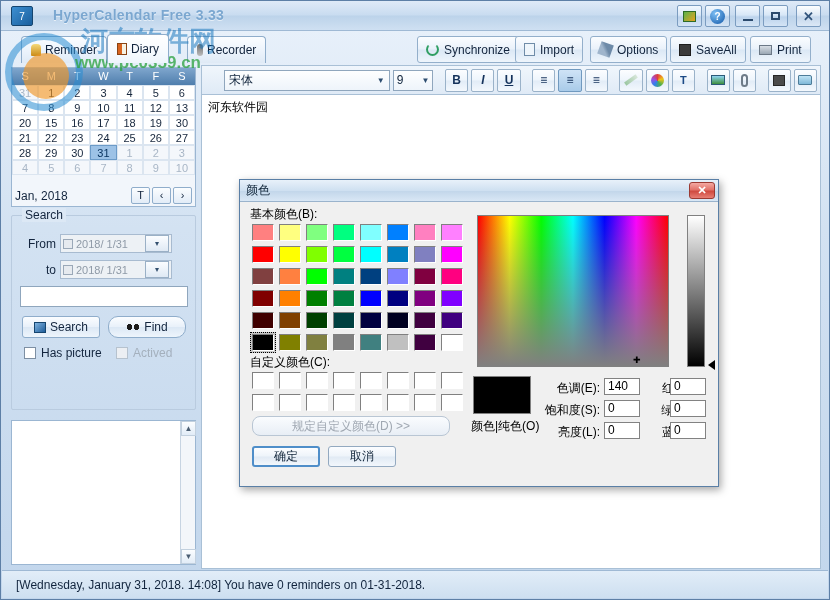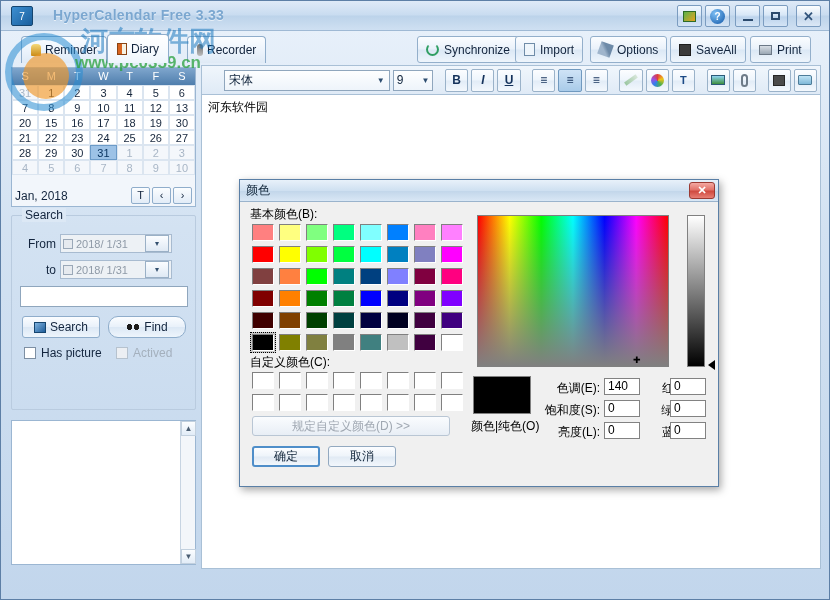--- a/index.html
+++ b/index.html
@@ -202,21 +202,21 @@
   #custom-grid{
     position:absolute; left:10px; top:190px;
     display:grid; grid-template-columns:repeat(8,26px); grid-template-rows:repeat(2,21px); gap:1px;
   }
   .cust{ width:22px;height:17px;background:#fff;
     border-top:1px solid #808080; border-left:1px solid #808080;
     border-right:1px solid #fff; border-bottom:1px solid #fff; }
   #define-btn{
     position:absolute; left:12px; top:236px; width:198px; height:20px;
     background:linear-gradient(180deg,#fafcfe,#e8eef5);
-    border:1px solid #b9c6d4; border-radius:3px;
+    border:1px solid #b9c6d4; border-radius:8px;
     font-size:12px; color:#a0a8b2; display:flex; align-items:center; justify-content:center; cursor:default;
   }
   .cd-btn{
     position:absolute; top:266px; width:68px; height:21px;
     background:linear-gradient(180deg,#fcfdff 0%,#eef4fa 48%,#e1eaf4 52%,#f2f7fc 100%);
     border:1px solid #93a9c0; border-radius:3px;
     font-size:12px; color:#0f2338; display:flex;align-items:center;justify-content:center;cursor:pointer;
   }
   .cd-btn.default{ border:2px solid #4f8ec9; }
   #spectrum{
@@ -497,20 +497,23 @@
       </div>
   </div>
 
   <div id="editor-area">
     <div id="editor-text">河东软件园</div>
     <div id="wm-line"></div>
     <div id="wm-bar"></div>
     <div id="wm-text">河东下载站</div>
   </div>
 
+  <div id="statusbar">
+    <span>[Wednesday, January 31, 2018. 14:08] You have 0 reminders on 01-31-2018.</span>
+  </div>
 
   <div id="color-dialog">
     <div id="cd-title">
       <span>颜色</span>
       <div id="cd-close">✕</div>
     </div>
 
     <div class="cd-label" style="left:10px; top:26px;">基本颜色(B):</div>
     <div id="basic-grid">
         <div class="swatch-cell">

